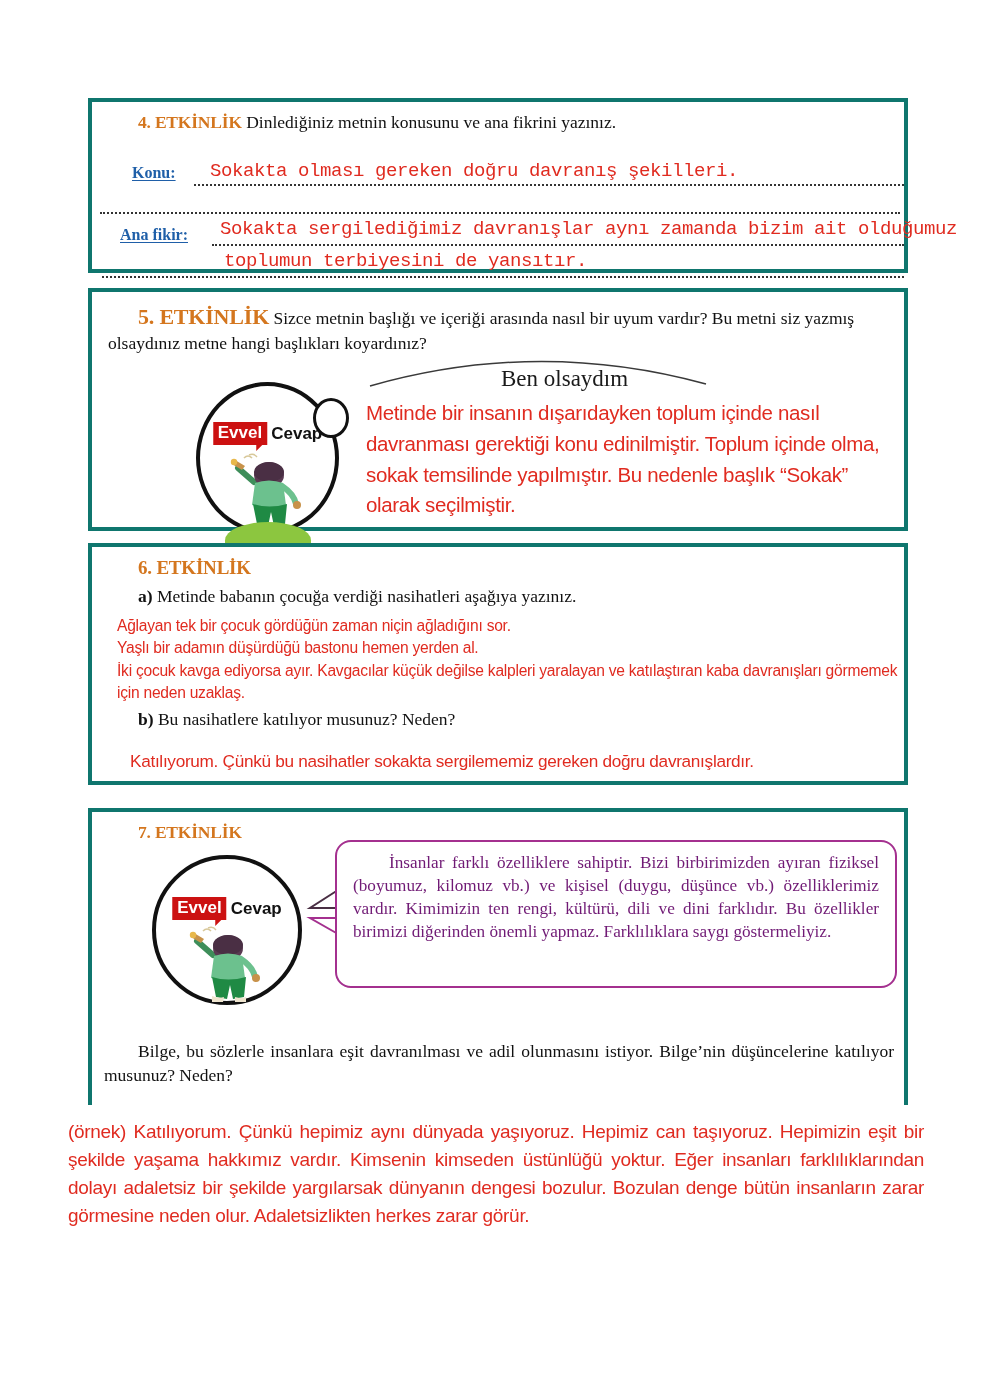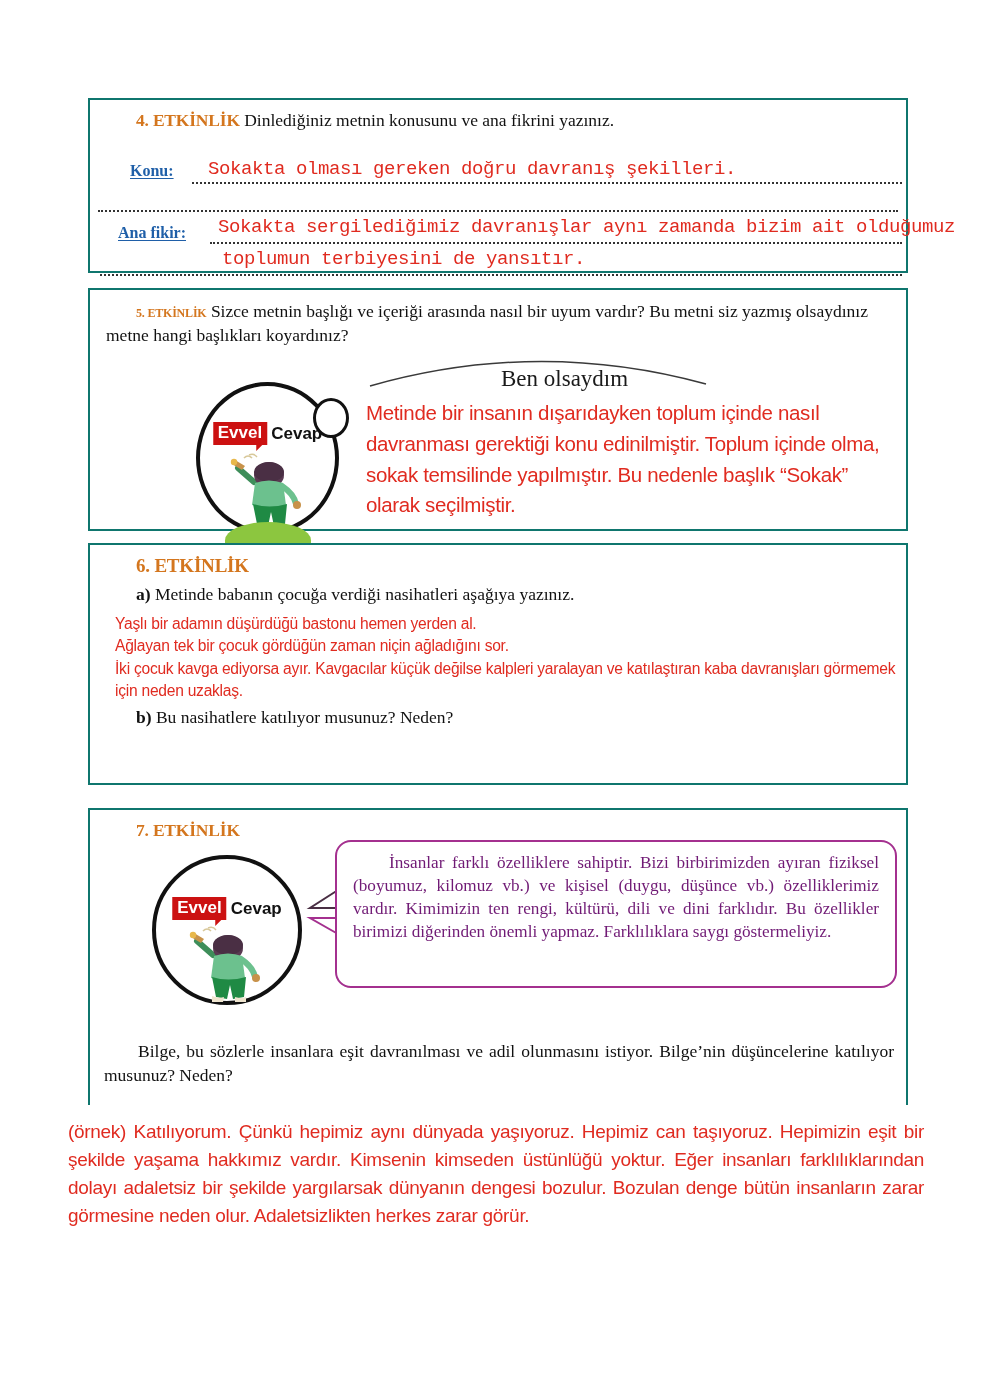--- a/index.html
+++ b/index.html
@@ -17,21 +17,21 @@
   }
 
   .page {
     position: absolute;
     inset: 0;
   }
 
   
   .box {
     position: absolute;
-    border: 2px solid #0f766e;
+    border: 4px solid #0f766e;
     background: #ffffff;
     box-sizing: border-box;
   }
   .box-open-bottom {
     border-bottom: none;
   }
 
   .act-label {
     color: #d4761e;
     font-weight: bold;
@@ -96,21 +96,21 @@
   }
   #a5-q {
     position: absolute;
     left: 16px;
     top: 10px;
     width: 790px;
     font-size: 17.5px;
     line-height: 1.35;
     text-indent: 30px;
   }
-  #a5-q .act-label { font-size: 12px; }
+  #a5-q .act-label { font-size: 22px; }
 
   
   .emblem {
     position: absolute;
     border: 4px solid #111111;
     border-radius: 50%;
     background: #ffffff;
     box-sizing: border-box;
     overflow: visible;
   }
@@ -384,30 +384,31 @@
     <div id="a6-head">
       <span class="act-label">6. ETKİNLİK</span>
     </div>
 
     <div id="a6-a">
       <span class="bold-marker q-text">a)</span>
       <span class="q-text">Metinde babanın çocuğa verdiği nasihatleri aşağıya yazınız.</span>
     </div>
 
     <div id="a6-list">
+      <div>Ağlayan tek bir çocuk gördüğün zaman niçin ağladığını sor.</div>
       <div>Yaşlı bir adamın düşürdüğü bastonu hemen yerden al.</div>
-      <div>Ağlayan tek bir çocuk gördüğün zaman niçin ağladığını sor.</div>
       <div>İki çocuk kavga ediyorsa ayır. Kavgacılar küçük değilse kalpleri yaralayan ve katılaştıran kaba davranışları görmemek için neden uzaklaş.</div>
     </div>
 
     <div id="a6-b">
       <span class="bold-marker q-text">b)</span>
       <span class="q-text">Bu nasihatlere katılıyor musunuz? Neden?</span>
     </div>
 
+    <div id="a6-answer">Katılıyorum. Çünkü bu nasihatler sokakta sergilememiz gereken doğru davranışlardır.</div>
   </div>
 
   <div class="box box-open-bottom" id="box7">
     <div id="a7-head">
       <span class="act-label">7. ETKİNLİK</span>
     </div>
   </div>
 
   <div class="emblem" style="left:152px; top:855px; width:150px; height:150px;">
     <div class="emblem-wordmark" style="top:38px; font-size:17px;">

